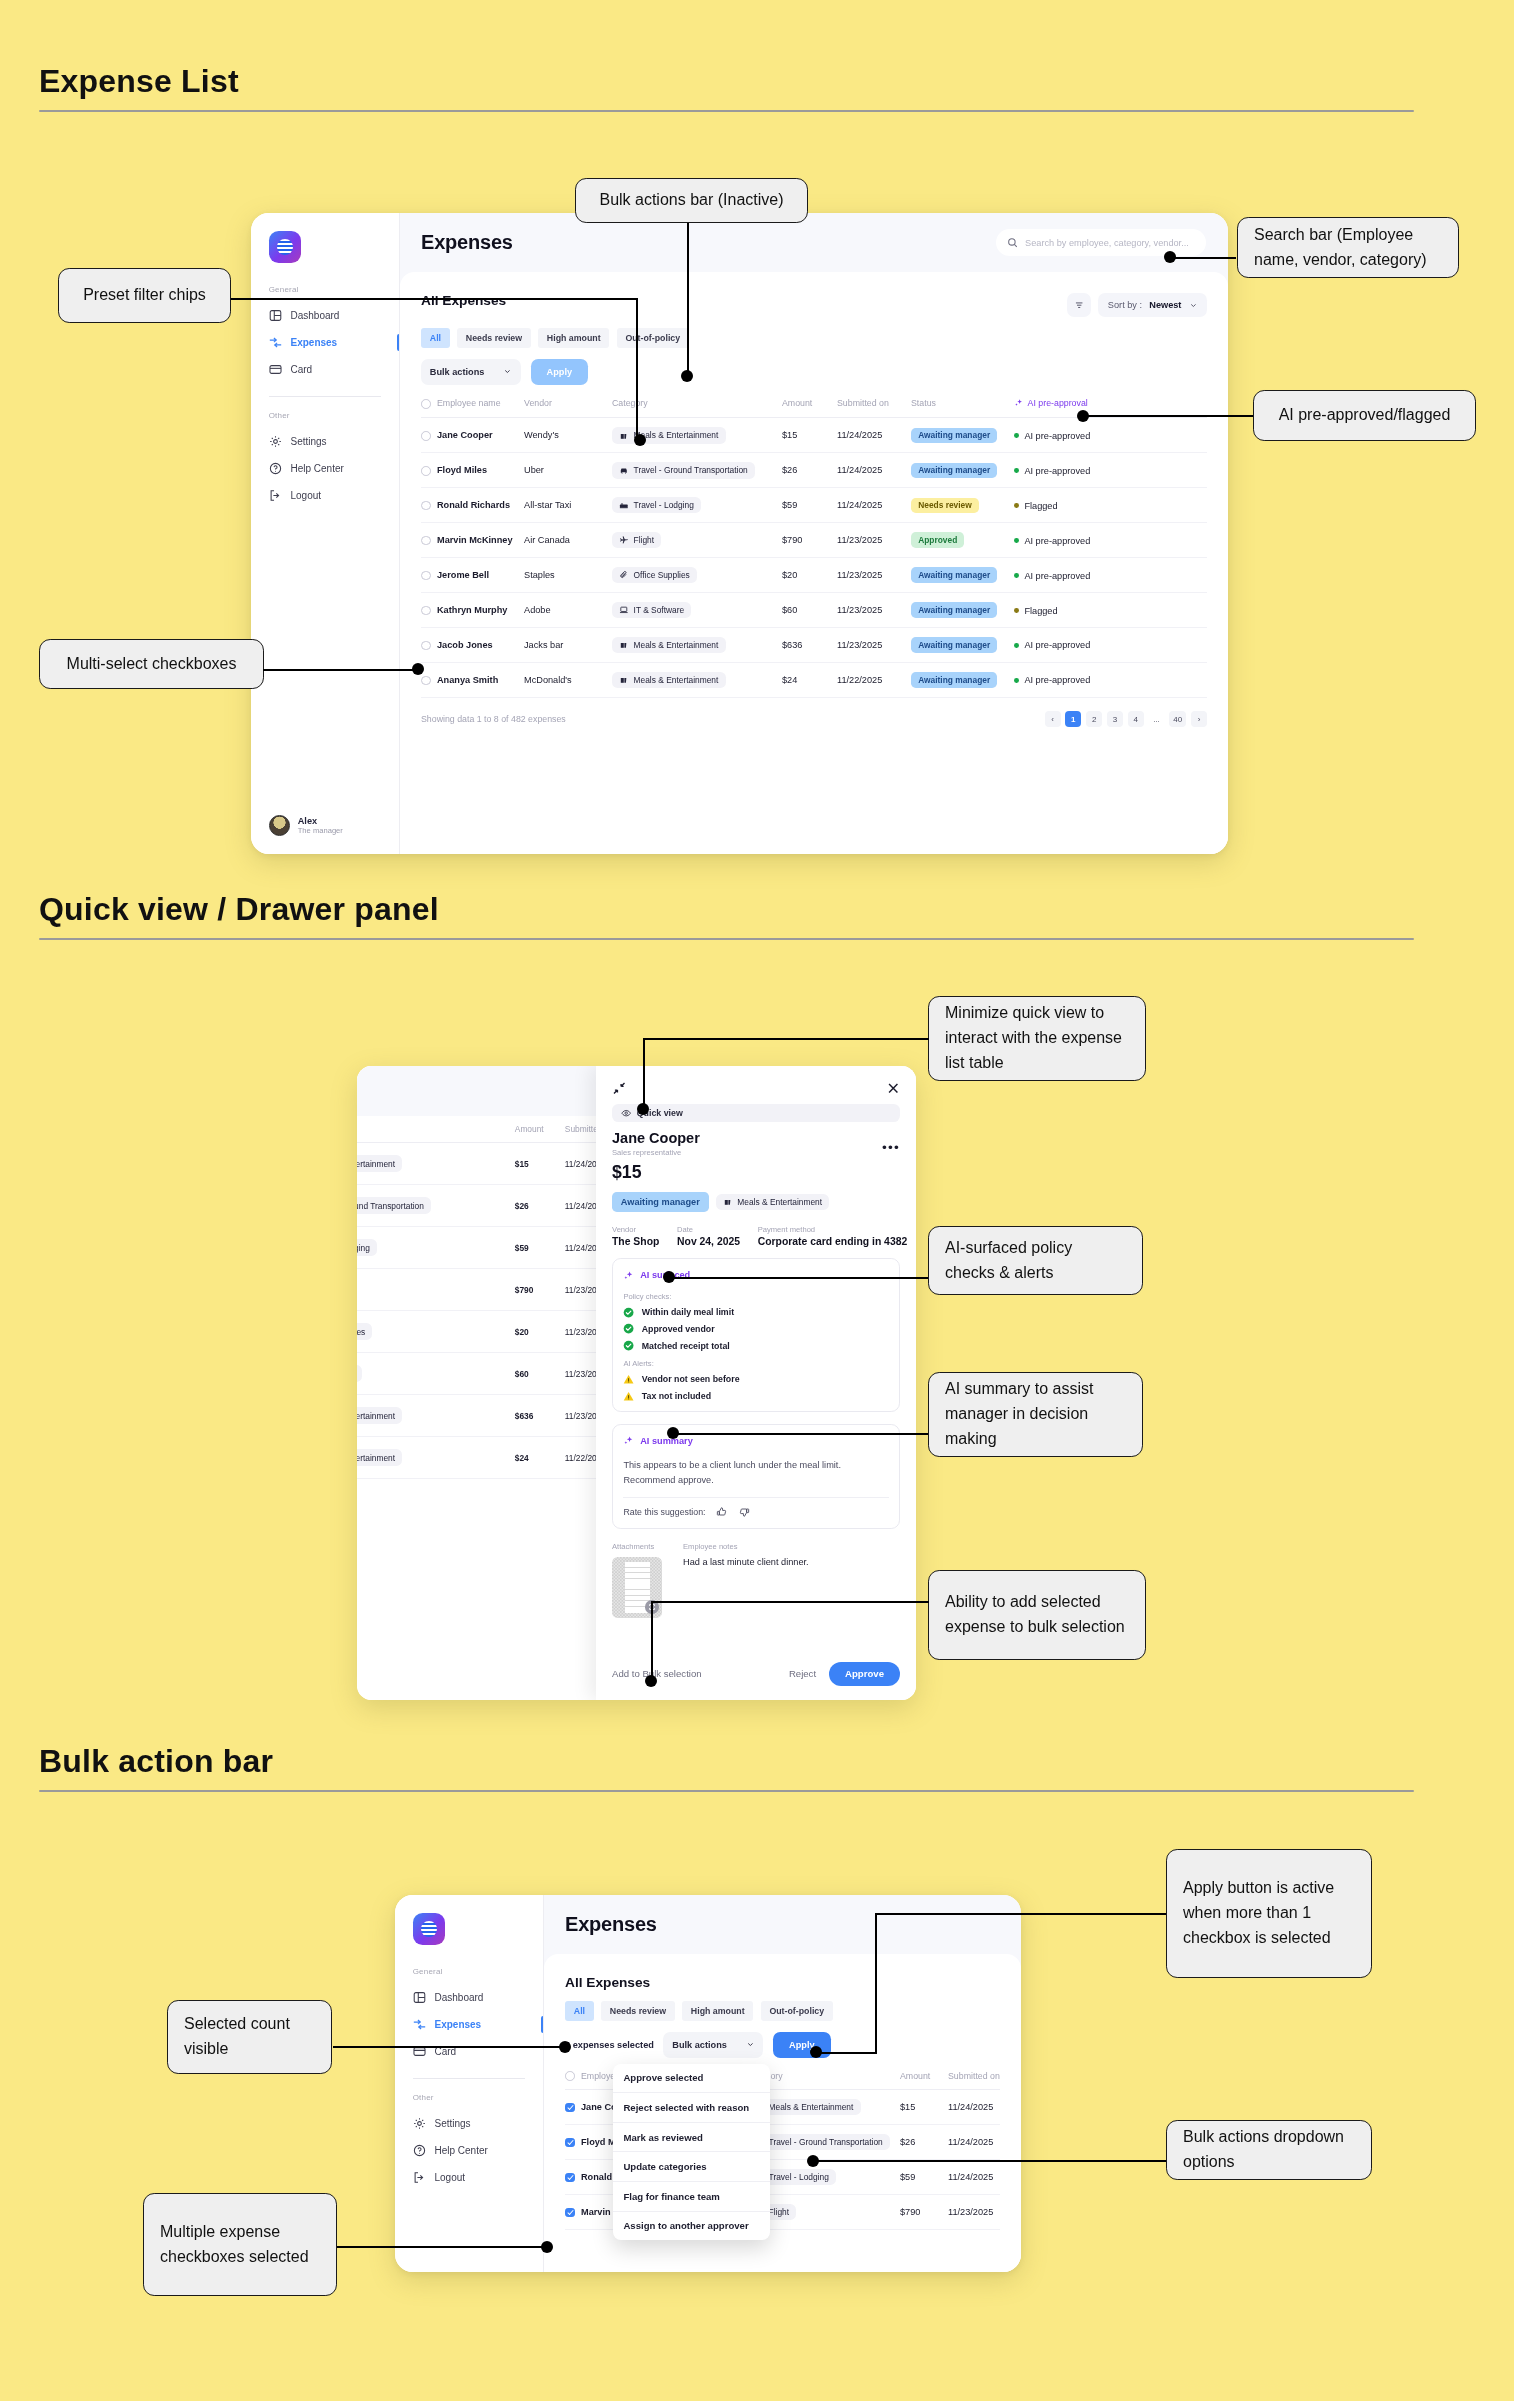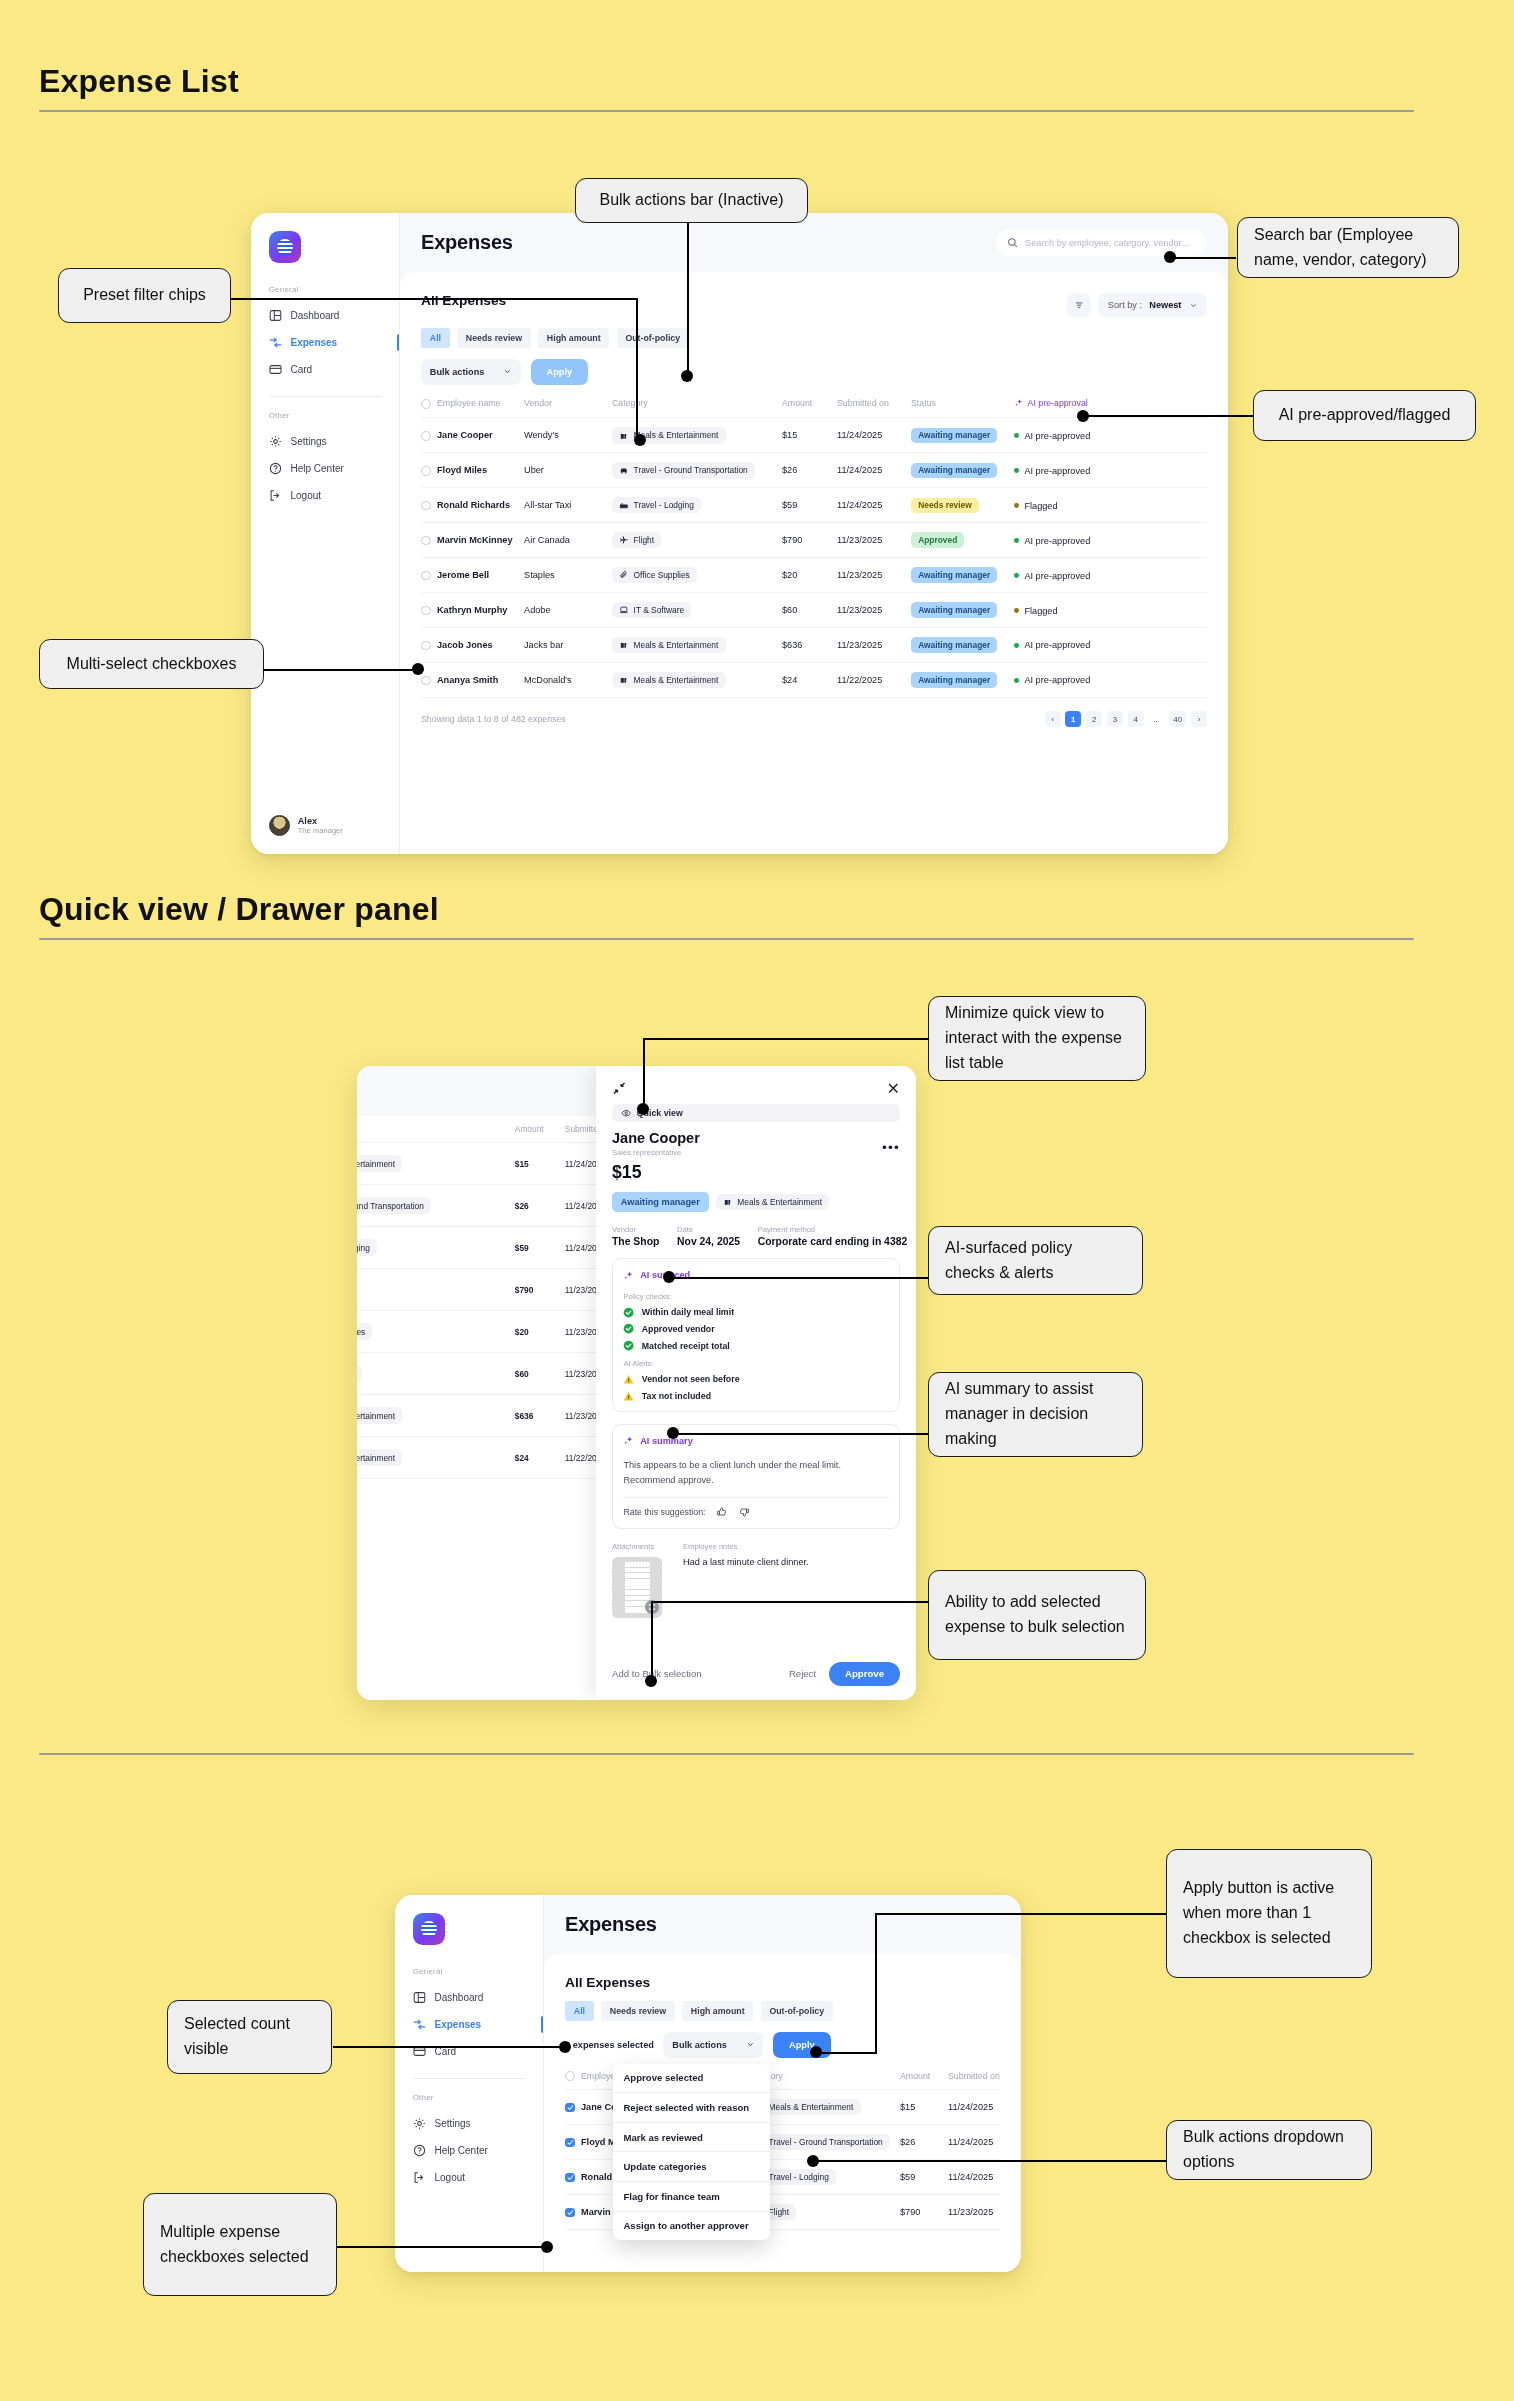--- a/index.html
+++ b/index.html
@@ -801,20 +801,21 @@
   <div class="callout" style="left:928px; top:1372px; width:215px; height:85px;">AI summary to assist manager in decision making</div>
   <div class="ln h" style="left:673px; top:1433px; width:255px;"></div>
   <div class="dot" style="left:667px; top:1427px;"></div>
 
   <div class="callout" style="left:928px; top:1570px; width:218px; height:90px;">Ability to add selected expense to bulk selection</div>
   <div class="ln h" style="left:651px; top:1601px; width:278px;"></div>
   <div class="ln v" style="left:651px; top:1601px; height:79px;"></div>
   <div class="dot" style="left:645px; top:1675px;"></div>
 
   <div class="sec-head" style="left:39px; top:1743px; width:1375px;">
+    <div class="t">Bulk action bar</div>
     <div class="rule"></div>
   </div>
 
   <div class="app" style="left:395px; top:1895px; width:626px; height:377px;">
     <div class="sidebar">
       <div class="logo">
           <div class="glyph"></div>
         </div>
       <div class="nav-group-label">General</div>
       <div class="nav-item">

